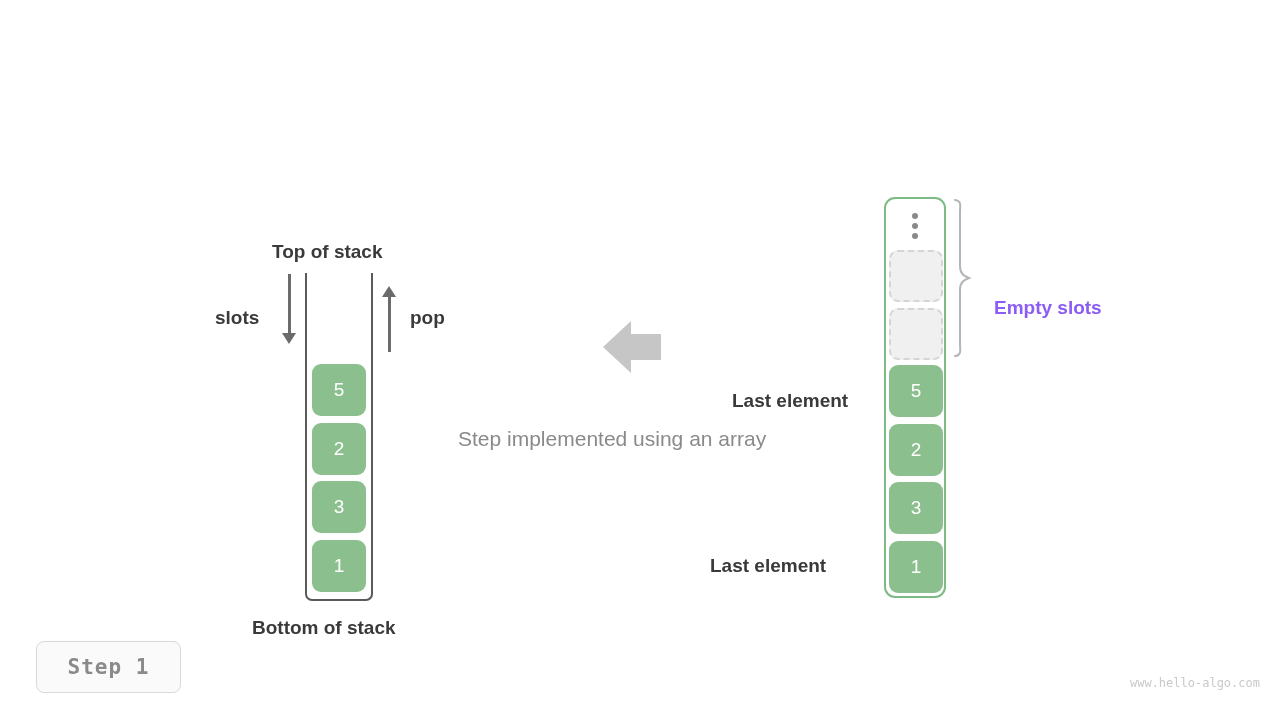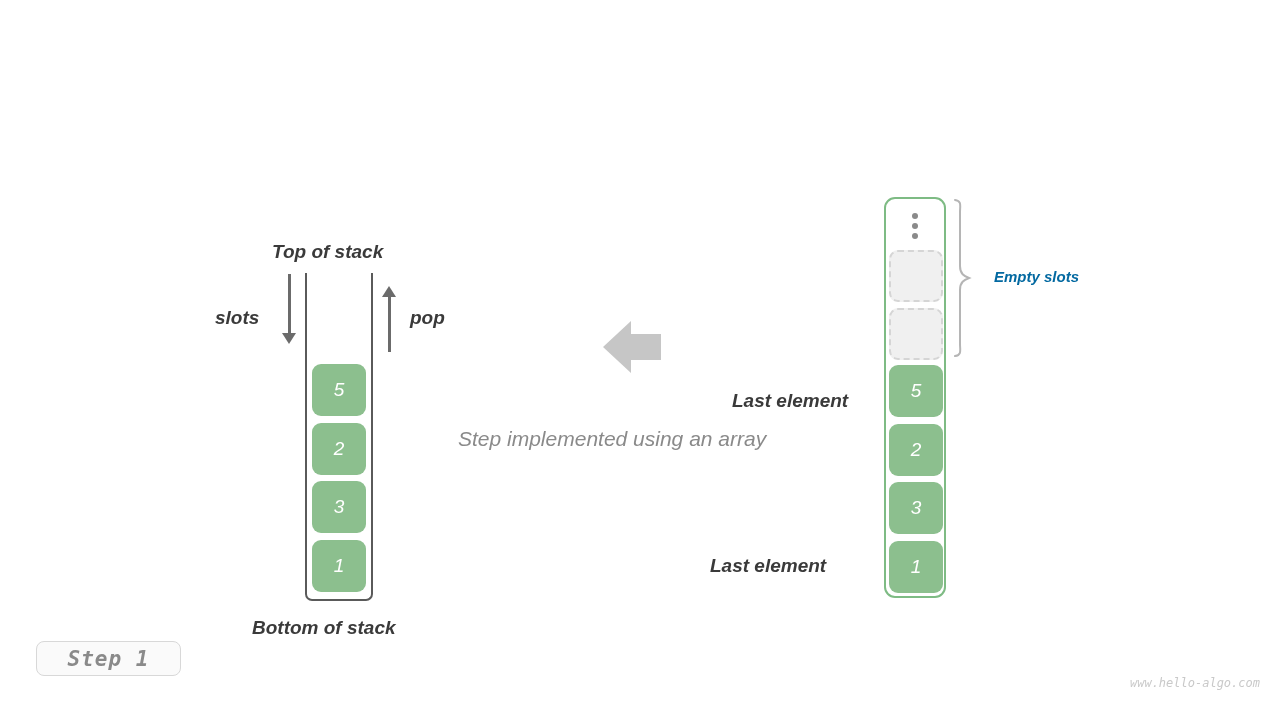--- a/index.html
+++ b/index.html
@@ -12,37 +12,37 @@
     height: 720px;
     position: relative;
     overflow: hidden;
     font-family: "Liberation Sans", sans-serif;
     -webkit-font-smoothing: antialiased;
   }
 
   .canvas {
     position: absolute;
     inset: 0;
-    font-style: italic;
   }
 
   
   .lbl-dark {
     position: absolute;
     font-weight: bold;
     color: #3a3a3a;
     font-size: 19px;
     white-space: nowrap;
   }
   .lbl-gray {
     position: absolute;
     font-weight: bold;
-    color: #0369a1;
-    font-size: 15px;
-    white-space: nowrap;
+    color: #8b5cf6;
+    font-size: 19px;
+    white-space: nowrap;
+    margin-top: 29px;
   }
   .caption {
     position: absolute;
     color: #8a8a8a;
     font-size: 21px;
     white-space: nowrap;
   }
 
   
   #stack-container {
@@ -153,21 +153,21 @@
     width: 58px;
     height: 52px;
   }
 
   
   #step-badge {
     position: absolute;
     left: 36px;
     top: 641px;
     width: 145px;
-    height: 35px;
+    height: 52px;
     box-sizing: border-box;
     border: 1px solid #d8d8d8;
     border-radius: 8px;
     background: #fafafa;
     display: flex;
     align-items: center;
     justify-content: center;
     font-family: "DejaVu Sans Mono", monospace;
     font-weight: bold;
     font-size: 21px;

